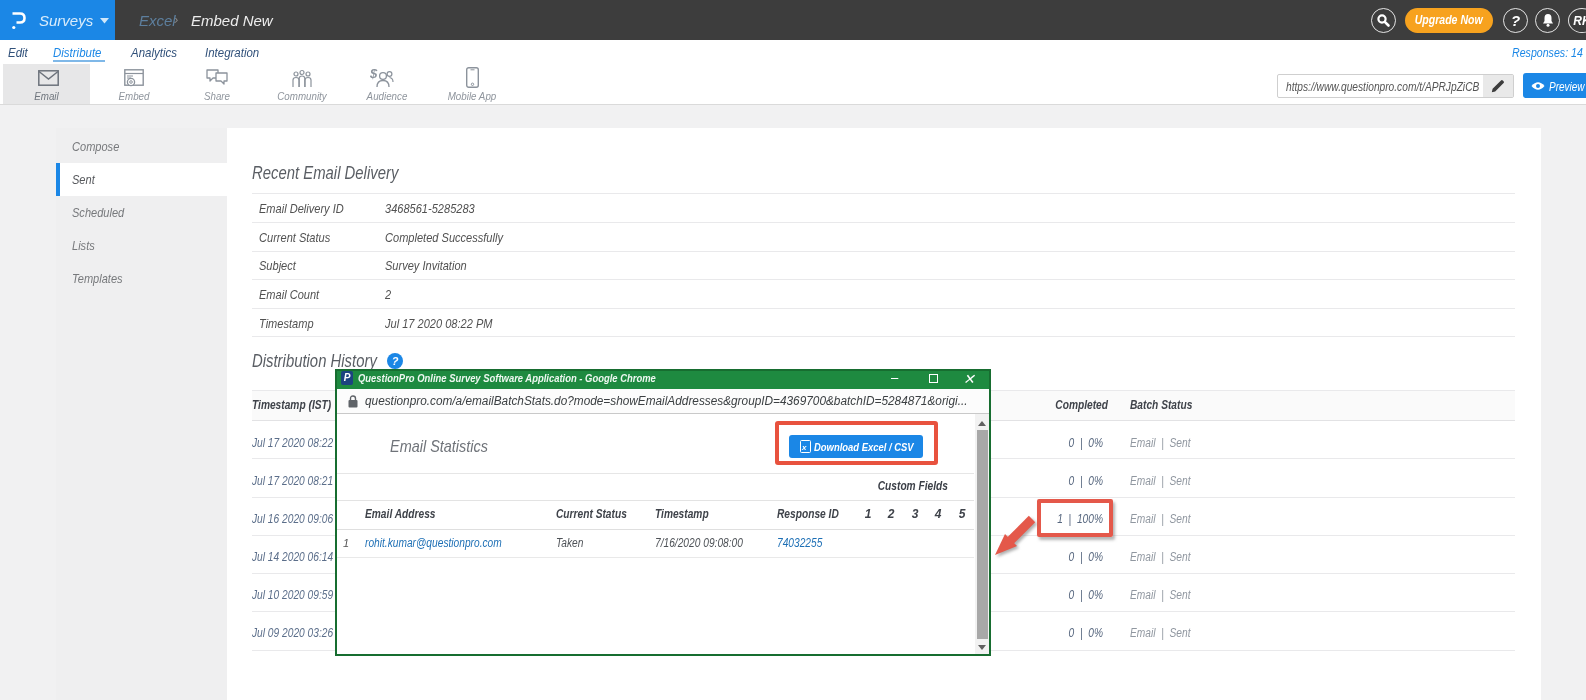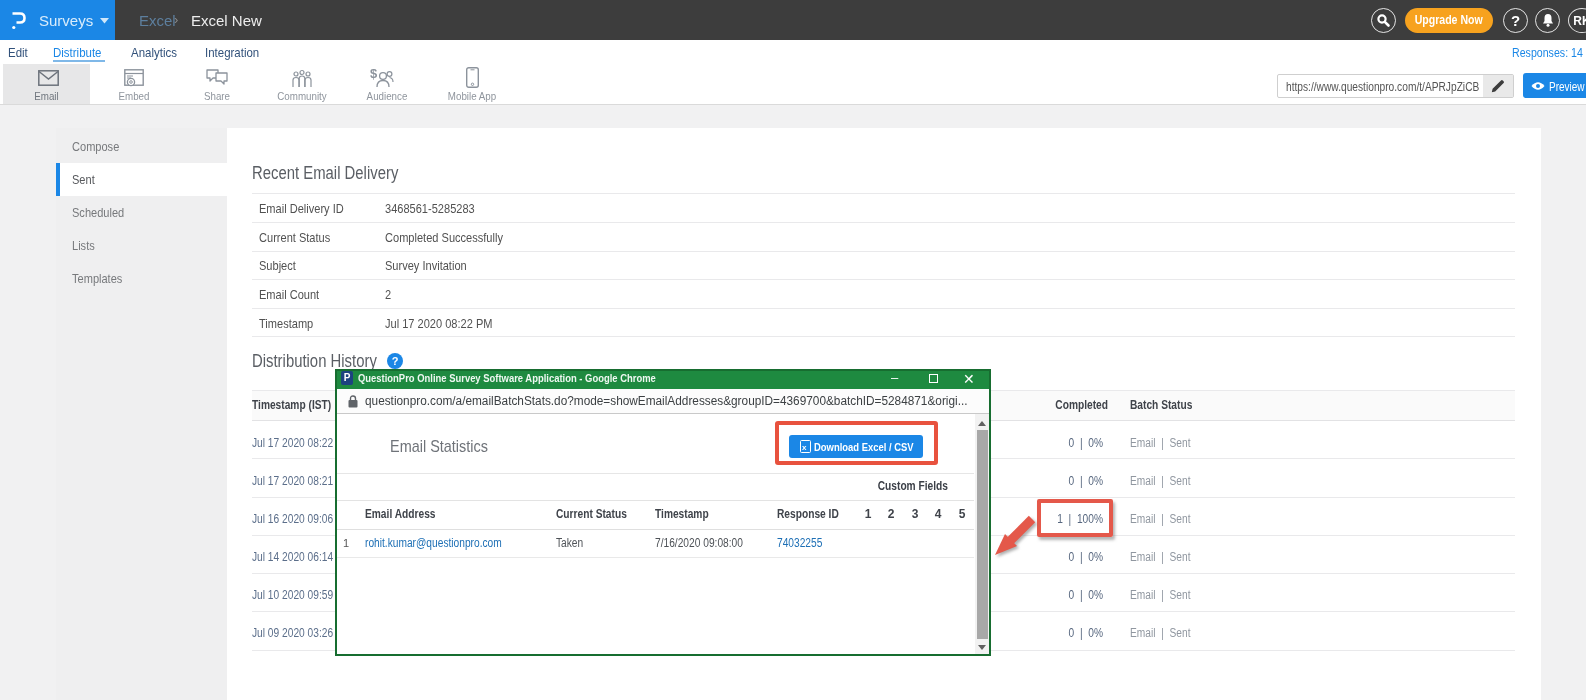--- a/index.html
+++ b/index.html
@@ -1,17 +1,17 @@
 <!DOCTYPE html>
 <html><head>
 <meta charset="utf-8">
 <style>
 * { margin:0; padding:0; box-sizing:border-box; }
 body { font-family:"Liberation Sans", sans-serif; }
-#page { position:relative; width:1586px; height:700px; background:#f1f1f2; overflow:hidden; }
+#page { position:relative; width:1586px; height:700px; background:#f1f1f2; overflow:hidden;font-style:italic; }
 .abs { position:absolute; }
 .c { white-space:nowrap; transform:scaleX(0.85); transform-origin:0 50%; }
 .cm { white-space:nowrap; transform:scaleX(0.85); transform-origin:50% 50%; }
 .cr { white-space:nowrap; transform:scaleX(0.85); transform-origin:100% 50%; }
 </style>
 </head>
 <body>
 <div id="page">
 
   <div class="abs" style="left:0;top:0;width:1586px;height:40px;background:#3d3d3d;"></div>
@@ -21,21 +21,21 @@
     <path d="M1.5 2.5 L9 2.5 Q13.5 2.5 13.5 7 Q13.5 11.5 9 11.5 L5.5 11.5" fill="none" stroke="#ffffff" stroke-width="2.6"></path>
     <circle cx="2.8" cy="16.5" r="1.6" fill="#ffffff"></circle>
   </svg>
   <div class="abs" style="left:39px;top:12px;font-size:15px;color:#d9ecfb;">Surveys</div>
   <svg class="abs" style="left:100px;top:18px;" width="9" height="6">
       <polygon points="0,0 9,0 4.5,5.5" fill="#cfe7fa"></polygon>
     </svg>
 
   <div class="abs" style="left:139px;top:12px;font-size:15px;color:#5d7f9e;">Excel</div>
   <div class="abs" style="left:174px;top:12px;font-size:13px;color:#8a8a8a;">›</div>
-  <div class="abs" style="left:191px;top:12px;font-size:15px;color:#ededed;">Excel New</div>
+  <div class="abs" style="left:191px;top:12px;font-size:15px;color:#ededed;">Embed New</div>
 
   <div class="abs" style="left:1371px;top:8px;width:25px;height:25px;border:1.5px solid rgba(255,255,255,0.85);border-radius:50%;"></div>
   <svg class="abs" style="left:1376px;top:13px;" width="15" height="15" viewBox="0 0 15 15">
       <circle cx="6" cy="6" r="3.6" fill="none" stroke="#fff" stroke-width="2.2"></circle>
       <line x1="8.8" y1="8.8" x2="12.5" y2="12.5" stroke="#fff" stroke-width="2.6" stroke-linecap="round"></line>
     </svg>
   <div class="abs" style="left:1405px;top:8px;width:88px;height:25px;background:#f7a21e;border-radius:13px;color:#fff;font-size:12px;font-weight:bold;text-align:center;line-height:25px;"><span style="display:inline-block;transform:scaleX(0.88);">Upgrade Now</span></div>
   <div class="abs" style="left:1503px;top:8px;width:25px;height:25px;border:1.5px solid rgba(255,255,255,0.85);border-radius:50%;color:#fff;font-size:15px;font-weight:bold;text-align:center;line-height:23px;">?</div>
   <div class="abs" style="left:1535px;top:8px;width:25px;height:25px;border:1.5px solid rgba(255,255,255,0.85);border-radius:50%;"></div>
   <svg class="abs" style="left:1541px;top:13px;" width="14" height="15" viewBox="0 0 14 15">

